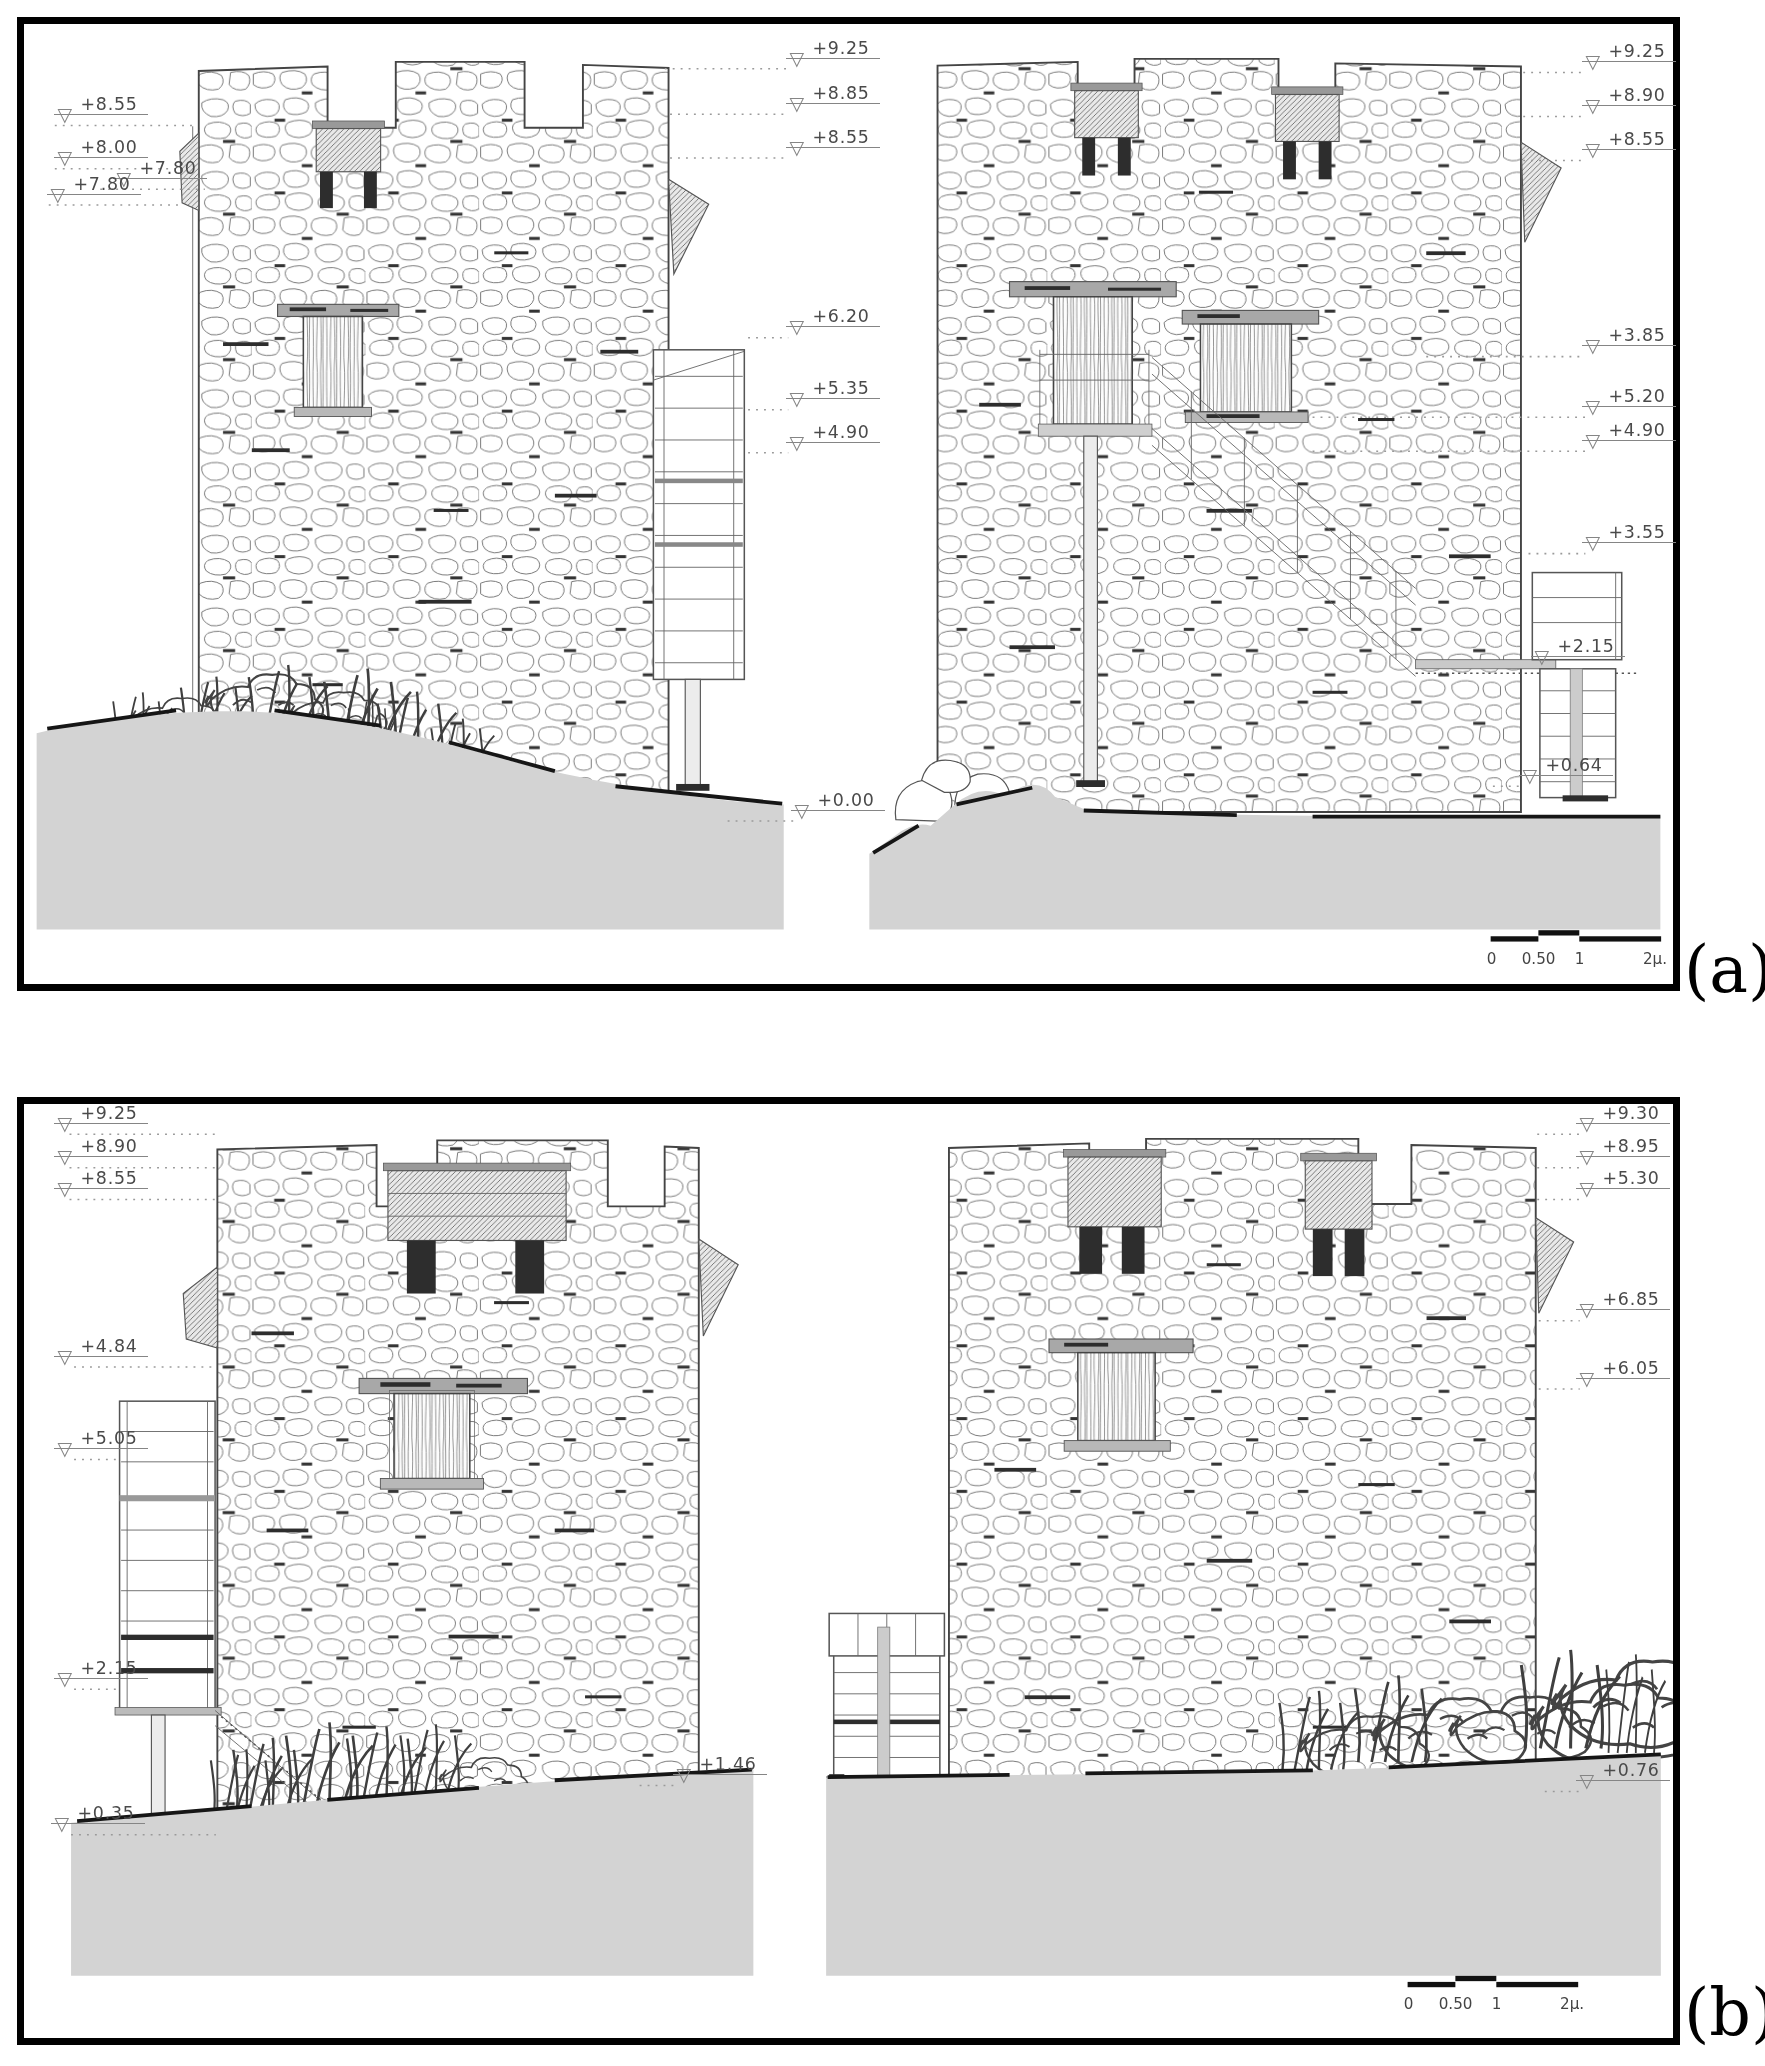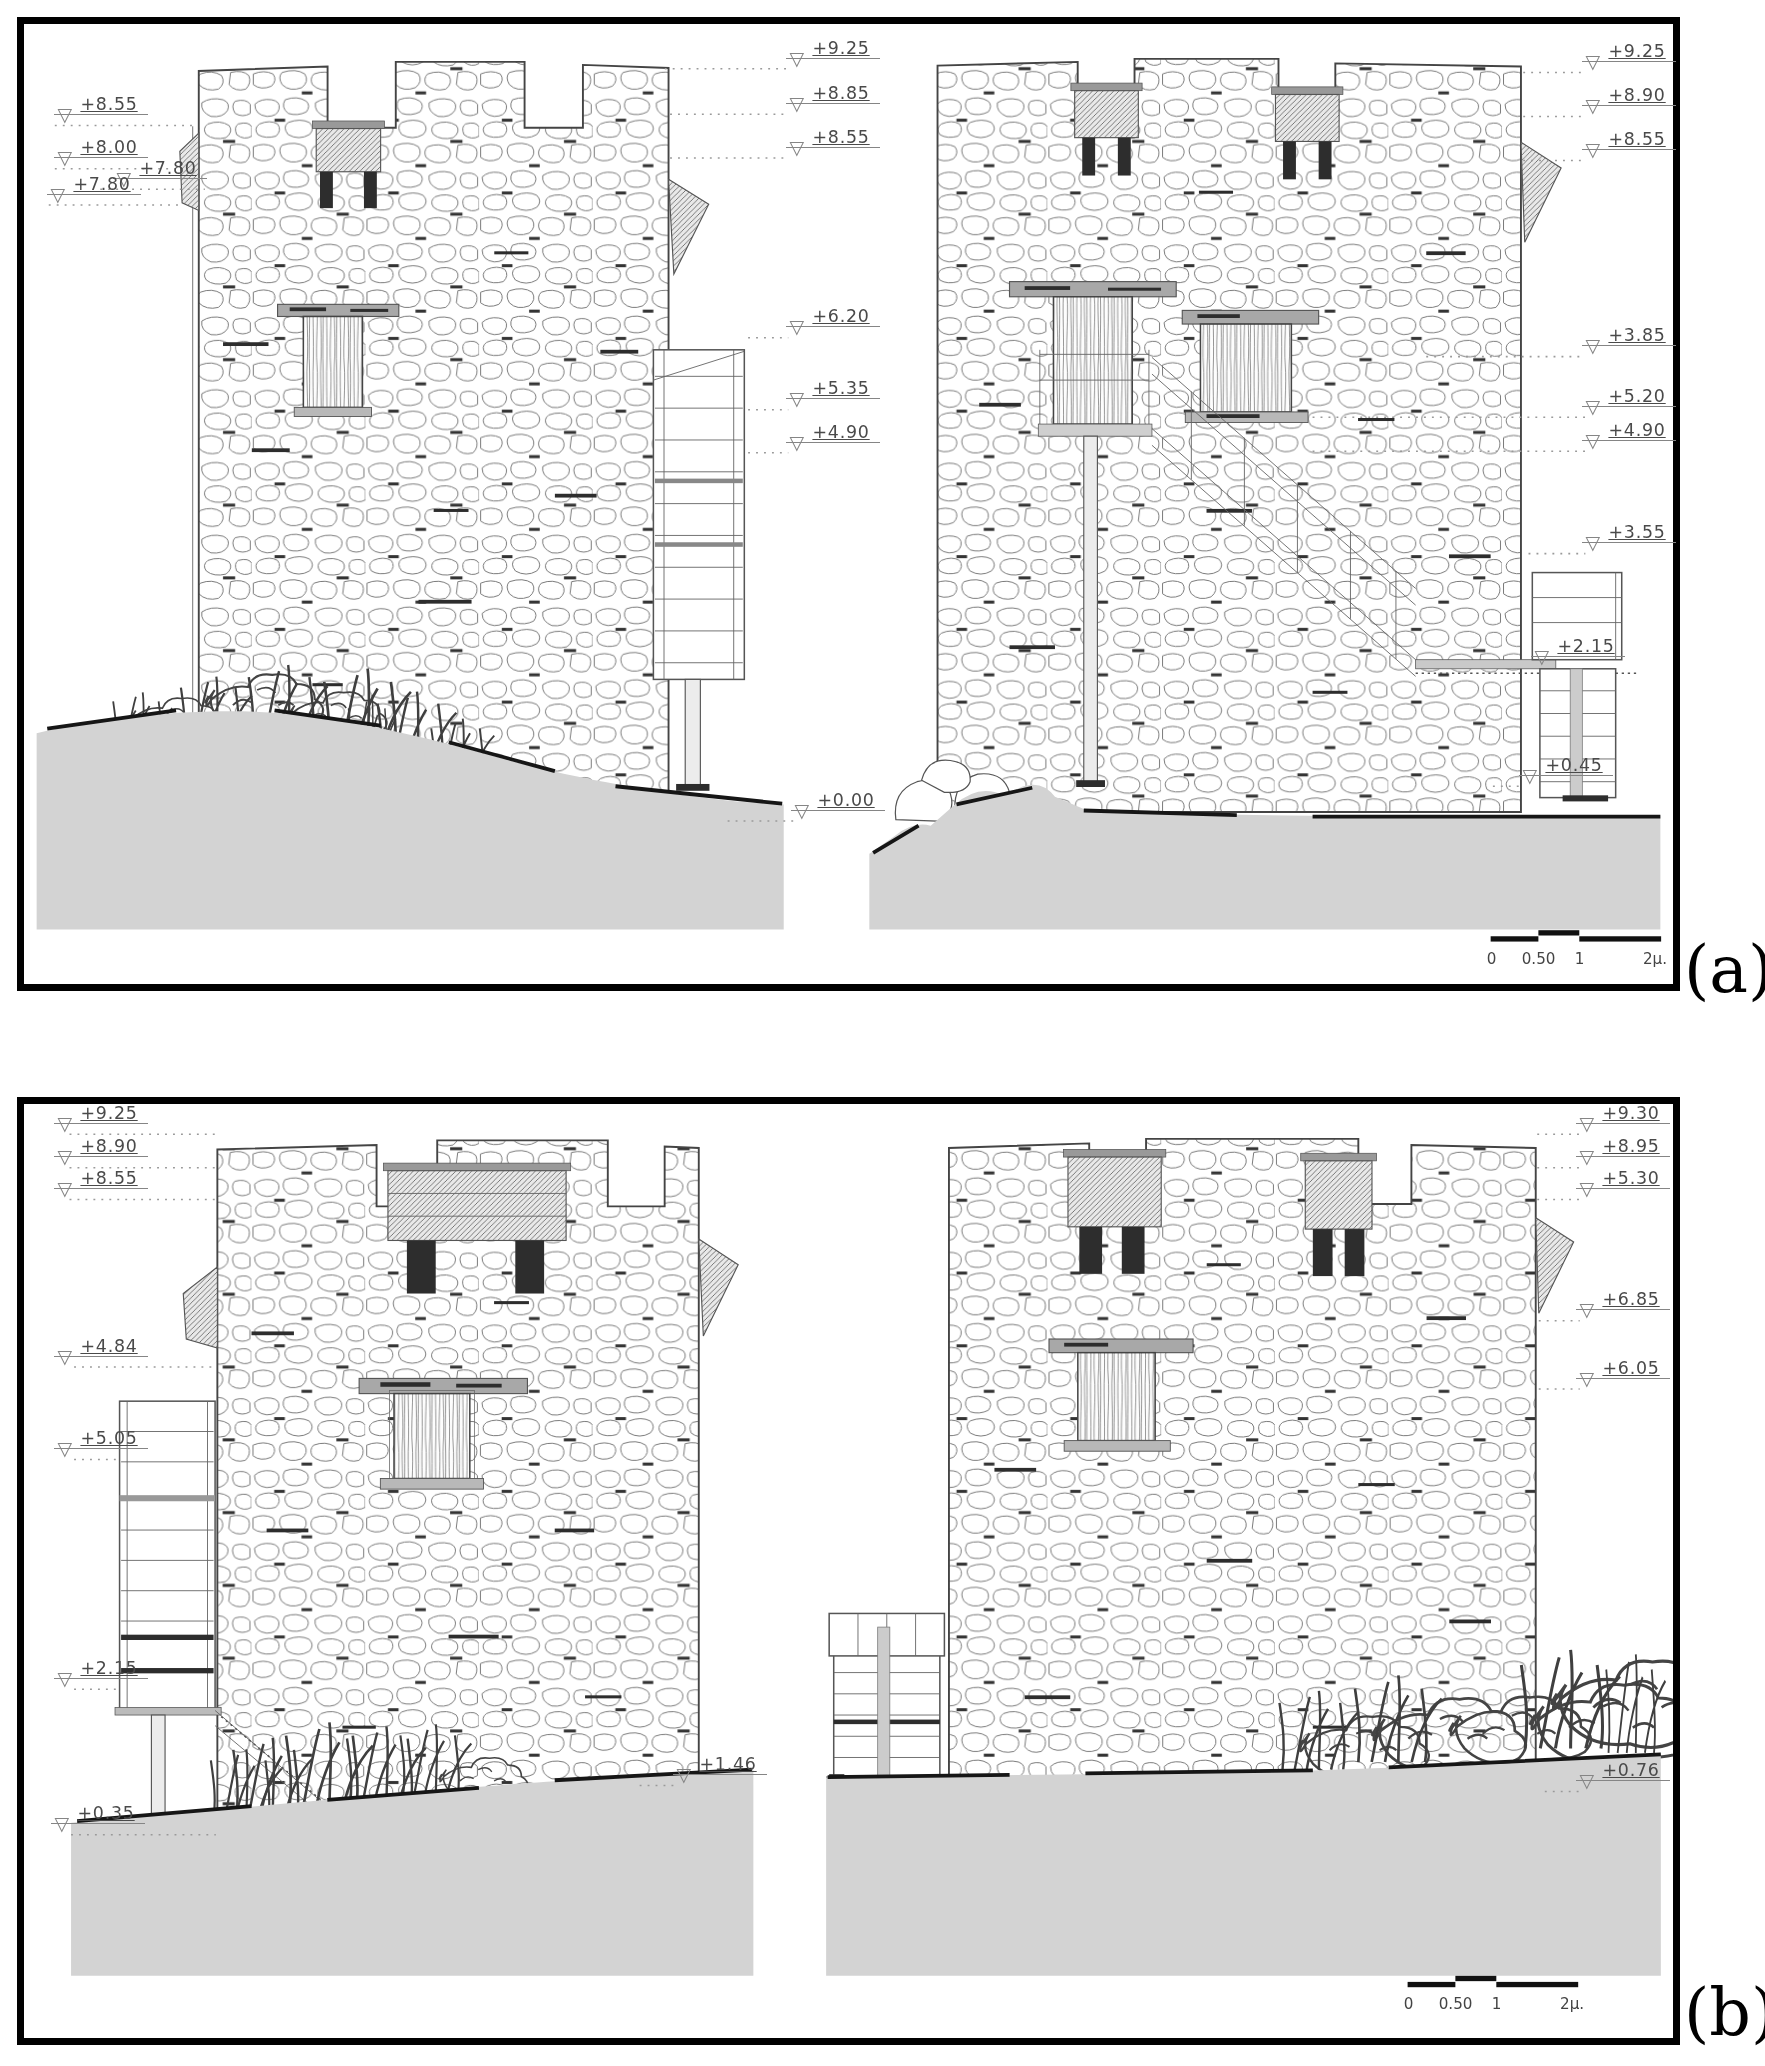--- a/index.html
+++ b/index.html
@@ -8,21 +8,21 @@
   .panel{position:absolute;border:7.6px solid #000;background:#fff;}
   #panel-a{left:17.4px;top:17.4px;width:1649px;height:960px;}
   #panel-b{left:17.4px;top:1097px;width:1649px;height:934px;}
   .panel svg{position:absolute;left:0;top:0;}
   .caption{position:absolute;font-family:"DejaVu Serif",serif;font-size:65px;color:#000;line-height:1;}
   #cap-a{left:1684px;top:937px;}
   #cap-b{left:1684px;top:1980px;}
   
   .mk{position:absolute;white-space:nowrap;z-index:5;}
   .mk .lab{display:inline-block;font-size:17.4px;line-height:18px;color:#4a4a4a;
-           letter-spacing:0.8px;border-bottom:1.5px solid #858585;padding:0 10.6px 0.8px 26px;text-decoration:underline;}
+           letter-spacing:0.8px;border-bottom:1.5px solid #858585;padding:0 10.6px 0.8px 26px;}
   .mk .tri{position:absolute;left:3px;top:10px;font-size:19px;line-height:1;color:#858585;}
   svg text{font-family:"DejaVu Sans",sans-serif;font-size:20px;fill:#444;}
   .ldr{stroke:#9a9a9a;stroke-width:2;stroke-dasharray:2.5,8;}
   .wall{fill:url(#stA);stroke:#444;stroke-width:2.5;}
   .hatch{fill:url(#htA);stroke:#555;stroke-width:1.5;}
   .lintel{fill:#a8a8a8;stroke:#555;stroke-width:1.5;}
   .wood{fill:url(#wdA);stroke:#444;stroke-width:2;}
   .sill{fill:#b8b8b8;stroke:#555;stroke-width:1.2;}
   .grnd{fill:#d3d3d3;}
   .gedge{stroke:#161616;stroke-width:5;fill:none;}
@@ -251,21 +251,21 @@
     <div class="mk" style="left:762px;top:399px"><span class="tri">▽</span><span class="lab">+4.90</span></div>
     <div class="mk" style="left:767px;top:767px"><span class="tri">▽</span><span class="lab">+0.00</span></div>
     <div class="mk" style="left:1558px;top:18px"><span class="tri">▽</span><span class="lab">+9.25</span></div>
     <div class="mk" style="left:1558px;top:62px"><span class="tri">▽</span><span class="lab">+8.90</span></div>
     <div class="mk" style="left:1558px;top:106px"><span class="tri">▽</span><span class="lab">+8.55</span></div>
     <div class="mk" style="left:1558px;top:302px"><span class="tri">▽</span><span class="lab">+3.85</span></div>
     <div class="mk" style="left:1558px;top:363px"><span class="tri">▽</span><span class="lab">+5.20</span></div>
     <div class="mk" style="left:1558px;top:397px"><span class="tri">▽</span><span class="lab">+4.90</span></div>
     <div class="mk" style="left:1558px;top:499px"><span class="tri">▽</span><span class="lab">+3.55</span></div>
     <div class="mk" style="left:1507px;top:613px"><span class="tri">▽</span><span class="lab">+2.15</span></div>
-    <div class="mk" style="left:1495px;top:732px"><span class="tri">▽</span><span class="lab">+0.45</span></div>
+    <div class="mk" style="left:1495px;top:732px"><span class="tri">▽</span><span class="lab">+0.64</span></div>
   </div>
 
   <div class="panel" id="panel-b">
     <svg width="1649" height="934" viewBox="0 0 2175 1232">
 
       <g>
         <path class="wall" d="M255,945 L255,60 L465,54 L465,135 L545,135 L545,48 L770,48 L770,135 L845,135 L845,56 L890,58 L890,945 Z"></path>
         <g class="dark">
           <rect x="320" y="560" width="55" height="5"></rect>
             <rect x="560" y="700" width="66" height="5"></rect>

